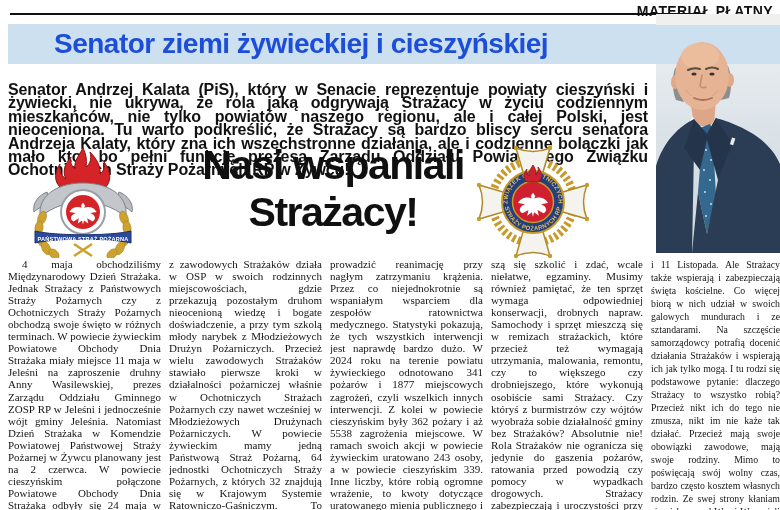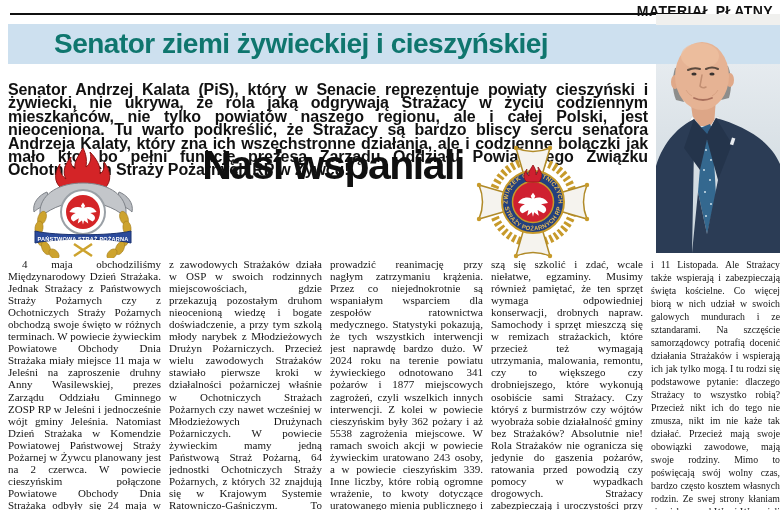--- a/index.html
+++ b/index.html
@@ -2,21 +2,21 @@
 <html lang="pl"><head>
 <meta charset="utf-8">
 <style>
   html,body{margin:0;padding:0;background:#fff;}
   .page{position:relative;width:780px;height:510px;background:#ffffff;overflow:hidden;
         color:#151515;font-family:"Liberation Sans",sans-serif;}
   .top-rule{position:absolute;left:10px;top:13px;width:694px;height:2px;background:#101010;}
   .paid{position:absolute;top:3px;right:7px;font-size:14px;font-weight:bold;letter-spacing:.4px;color:#111;}
   .banner{position:absolute;left:8px;top:24px;width:764px;height:40px;background:#cde0ef;}
   .banner-title{margin:0;padding-left:46px;font-size:28px;line-height:40px;font-weight:bold;
-        letter-spacing:-.5px;color:#0f766e;white-space:nowrap;}
+        letter-spacing:-.5px;color:#1d4ed8;white-space:nowrap;}
   .lead{position:absolute;left:8px;top:67px;width:640px;font-weight:bold;font-size:16px;
         line-height:13.4px;text-align:justify;letter-spacing:-.1px;color:#111;}
   .headline{position:absolute;left:146px;top:142px;width:374px;text-align:center;font-weight:bold;
         font-size:41px;line-height:47px;letter-spacing:-1.5px;color:#101010;}
   .badge-left{position:absolute;left:30px;top:146px;}
   .badge-right{position:absolute;left:476px;top:145px;}
   .photo{position:absolute;top:14px;right:0;width:124px;height:239px;}
   .cols{position:absolute;left:8px;top:258px;width:772px;height:252px;display:flex;gap:8px;
         font-family:"Liberation Serif",serif;font-size:11px;line-height:12.05px;text-align:justify;
         overflow:hidden;color:#141414;hyphens:auto;}
@@ -121,20 +121,21 @@
     <circle cx="53" cy="66" r="22" fill="#ffffff" stroke="#9aa0a6" stroke-width="2"></circle>
     <circle cx="53" cy="66" r="17" fill="#d42427"></circle>
     <use href="#eagle" transform="translate(53,66) scale(1.05)" fill="#ffffff"></use>
     <path d="M5,85 C25,90 81,90 101,85 L101,97 C81,92 25,92 5,97 Z" fill="#2b4a9b" stroke="#1b3270" stroke-width="1"></path>
     <text x="53" y="94.5" text-anchor="middle" font-size="5.6" font-weight="bold" fill="#ffffff" font-family="Liberation Sans, sans-serif" letter-spacing="0.2">PAŃSTWOWA STRAŻ POŻARNA</text>
     <path d="M44,98 L62,110 M62,98 L44,110" stroke="#cda32e" stroke-width="2.5"></path>
   </svg>
 
   <div class="headline">
     <div>Nasi wspaniali</div>
+    <div>Strażacy!</div>
   </div>
 
   <svg class="badge-right" width="114" height="114" viewBox="0 0 114 114">
     <circle cx="57" cy="57" r="41" fill="none" stroke="#c79a2a" stroke-width="8" stroke-dasharray="3,2.5"></circle>
     <g id="armg">
       <path d="M40,3 Q57,10 74,3 L65,34 Q57,30 49,34 Z" fill="#f5f3ee" stroke="#b08a28" stroke-width="1.5"></path>
       <circle cx="40" cy="3" r="2.2" fill="#c79a2a"></circle>
       <circle cx="74" cy="3" r="2.2" fill="#c79a2a"></circle>
     </g>
     <use href="#armg" transform="rotate(90 57 57)"></use>

